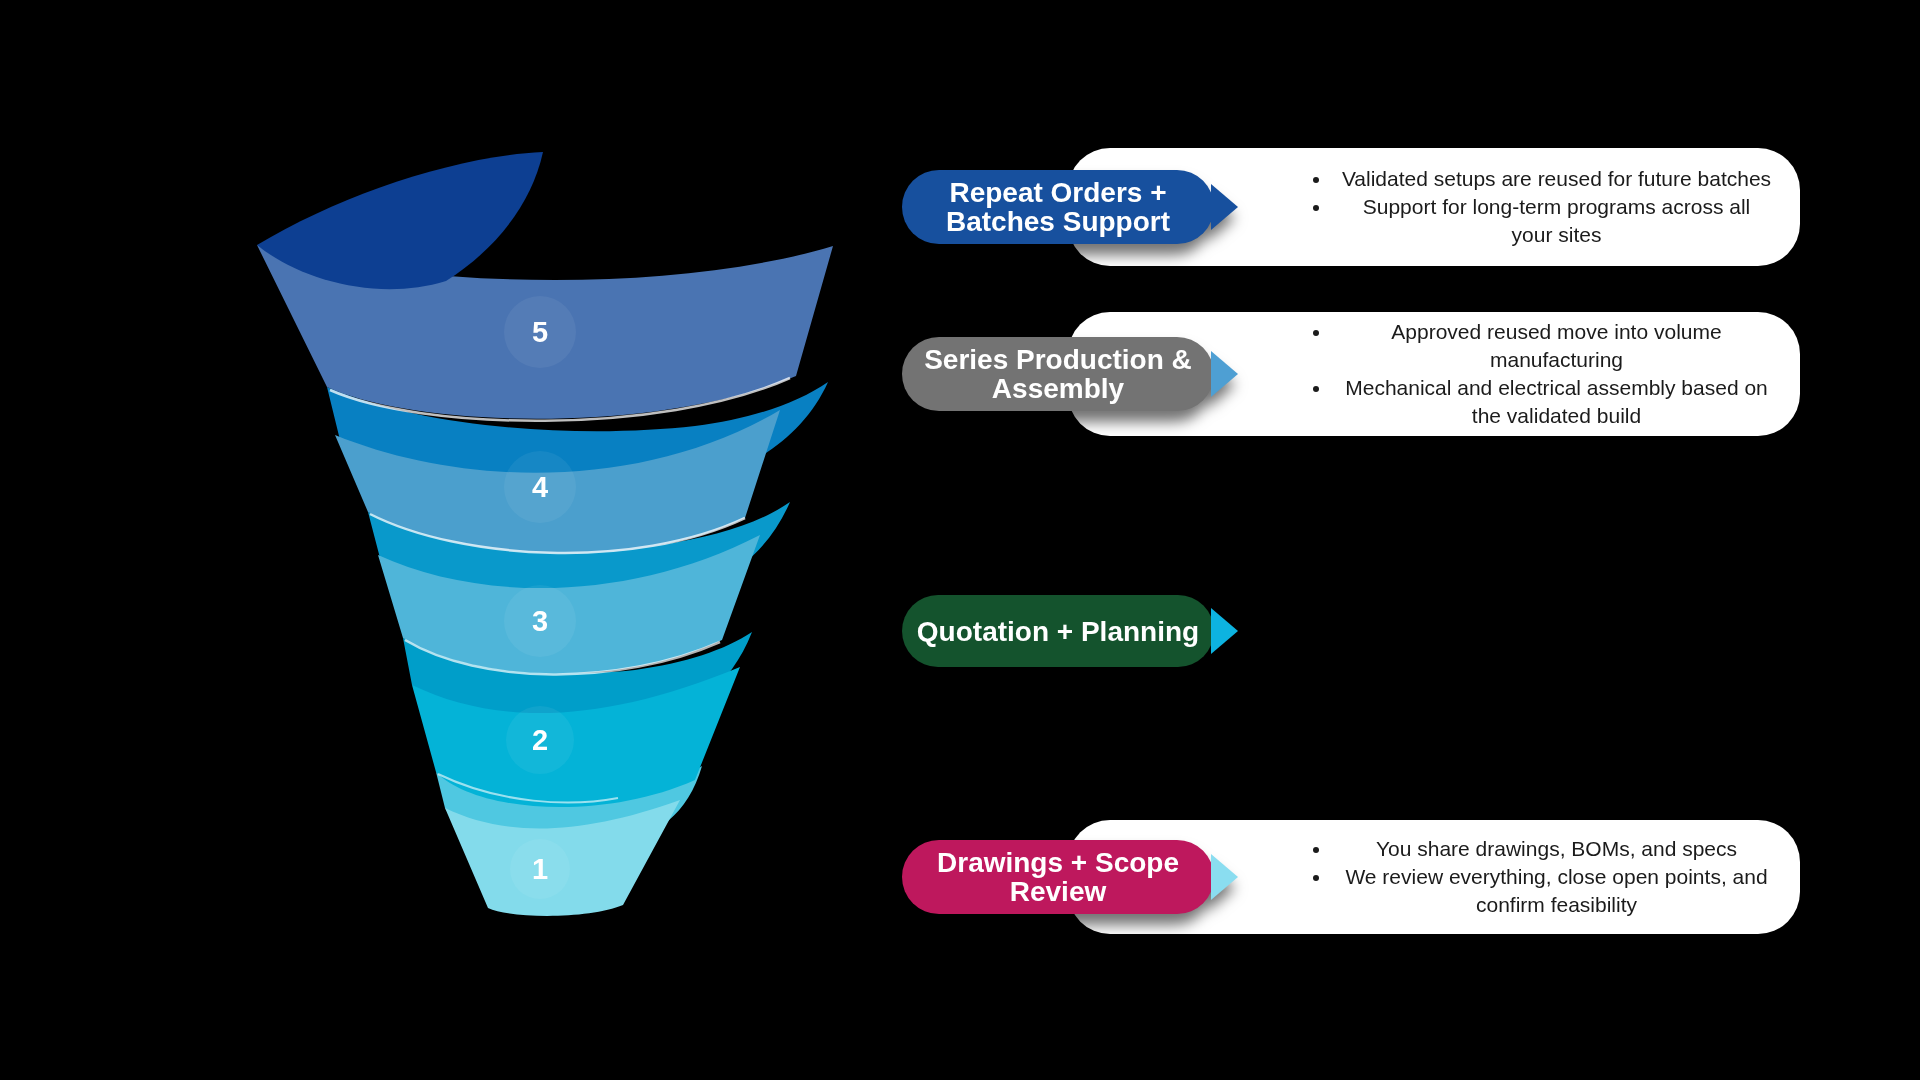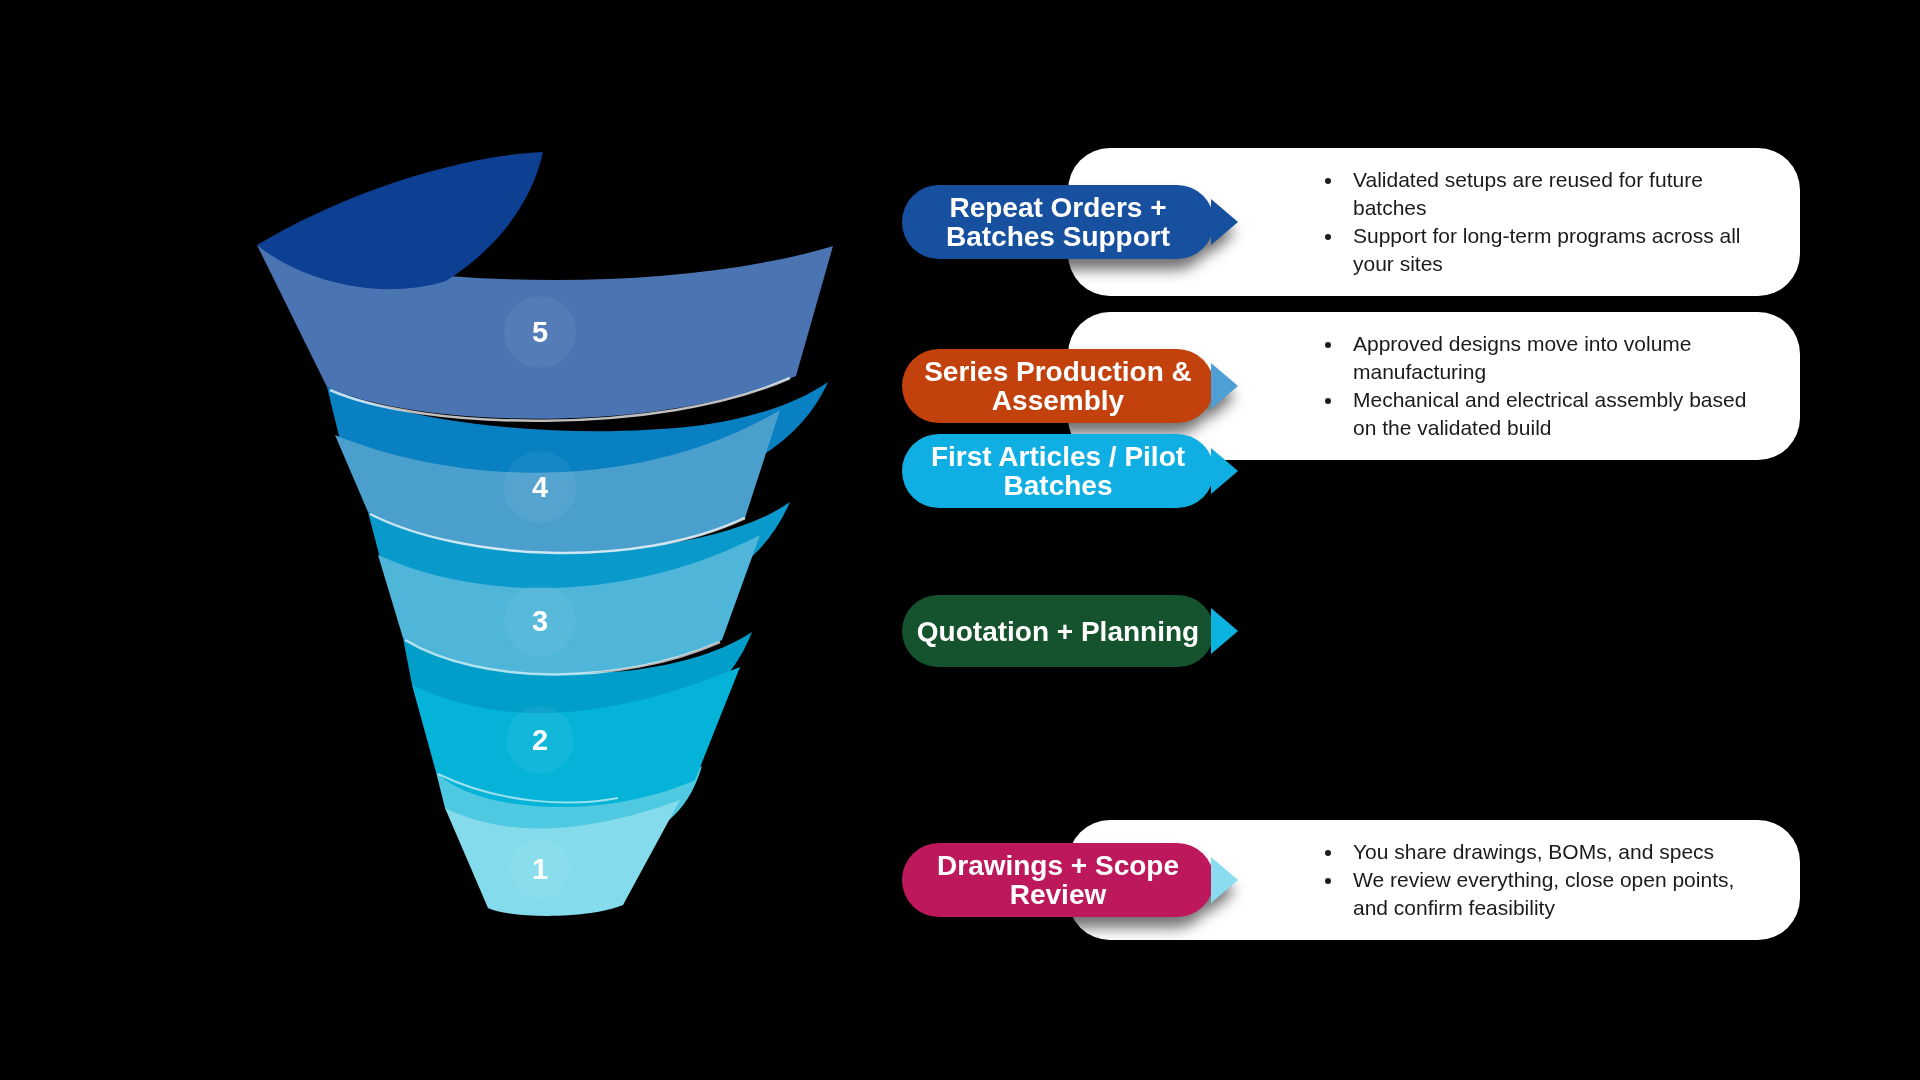--- a/index.html
+++ b/index.html
@@ -7,21 +7,21 @@
          font-family:"Liberation Sans","DejaVu Sans",sans-serif;}
   
   .funnel-wrap{position:absolute;left:240px;top:140px;width:600px;height:790px;}
   .funnel-wrap svg{width:100%;height:100%;display:block;}
   .funnel-num{font-family:"Liberation Sans","DejaVu Sans",sans-serif;font-weight:bold;font-size:29px;}
   
   .row{position:absolute;left:902px;width:898px;}
   .card{margin-left:166px;width:732px;background:#fff;border-radius:42px;
         display:flex;align-items:center;box-sizing:border-box;
         padding:6px 28px 6px 238px;}
-  .bullets{margin:12px;padding:0 0 0 26px;list-style:disc;}
+  .bullets{margin:0;padding:0 0 0 26px;list-style:disc;text-align:center;}
   .bullets li{font-size:21px;line-height:28px;color:#1b1b1b;padding-left:9px;max-width:470px;}
   .pill{position:absolute;left:0;top:50%;transform:translateY(-50%);
         width:312px;min-height:72px;border-radius:38px;z-index:2;
         display:flex;flex-direction:column;justify-content:center;align-items:center;
         text-align:center;padding:8px 12px;box-sizing:border-box;
         filter:drop-shadow(-3px 11px 7px rgba(0,0,0,0.55));}
   .pill-line{color:#fff;font-weight:bold;font-size:28px;line-height:29px;display:block;}
   .pill-tail{position:absolute;right:-24px;top:50%;transform:translateY(-50%);
              width:27px;height:46px;clip-path:polygon(0 0,100% 50%,0 100%);}
 </style>
@@ -75,37 +75,32 @@
     <div class="pill" style="background: rgb(23, 80, 158);">
       <span class="pill-line">Repeat Orders +</span>
       <span class="pill-line">Batches Support</span>
       <span class="pill-tail" style="background: rgb(23, 80, 158);"></span>
     </div>
   </div>
 
   <div class="row" style="top:312px">
     <div class="card" style="min-height:117px">
       <ul class="bullets">
-        <li>Approved designs move into volume manufacturing</li>
+        <li>Approved reused move into volume manufacturing</li>
         <li>Mechanical and electrical assembly based on the validated build</li>
       </ul>
     </div>
-    <div class="pill" style="background: #c2410c; text-align: right;">
+    <div class="pill" style="background: #737373; text-align: right;">
       <span class="pill-line">Series Production &amp;</span>
       <span class="pill-line">Assembly</span>
       <span class="pill-tail" style="background: rgb(78, 159, 211);"></span>
     </div>
   </div>
 
   <div class="row" style="top:471px">
-    <div class="pill" style="background: rgb(16, 175, 227);">
-      <span class="pill-line">First Articles / Pilot</span>
-      <span class="pill-line">Batches</span>
-      <span class="pill-tail" style="background: rgb(16, 175, 227);"></span>
-    </div>
   </div>
 
   <div class="row" style="top:631px">
     <div class="pill" style="background: #14532d;">
       <span class="pill-line">Quotation + Planning</span>
       <span class="pill-tail" style="background: rgb(13, 179, 224);"></span>
     </div>
   </div>
 
   <div class="row" style="top:820px">

